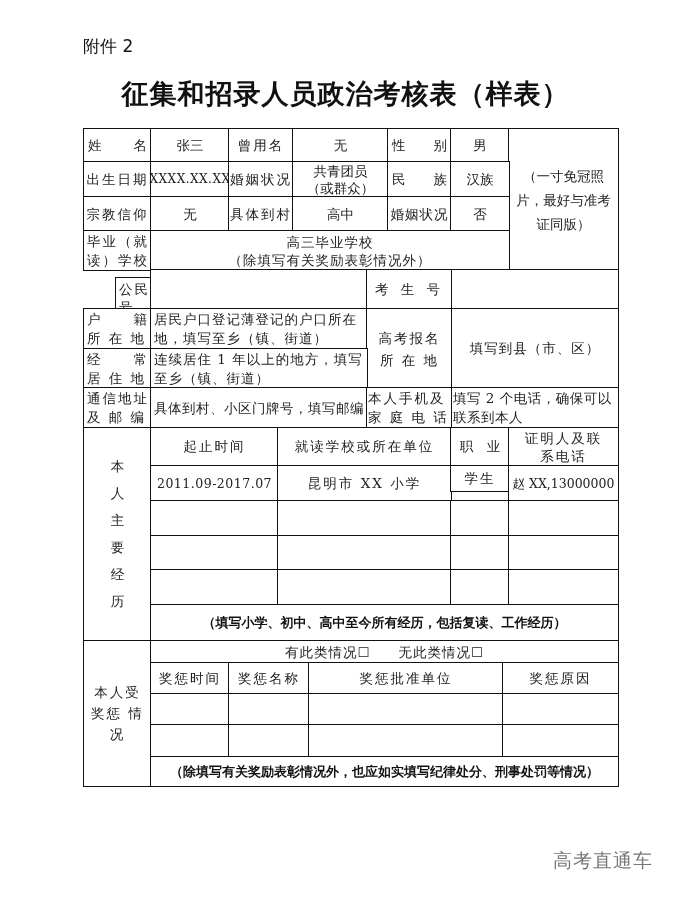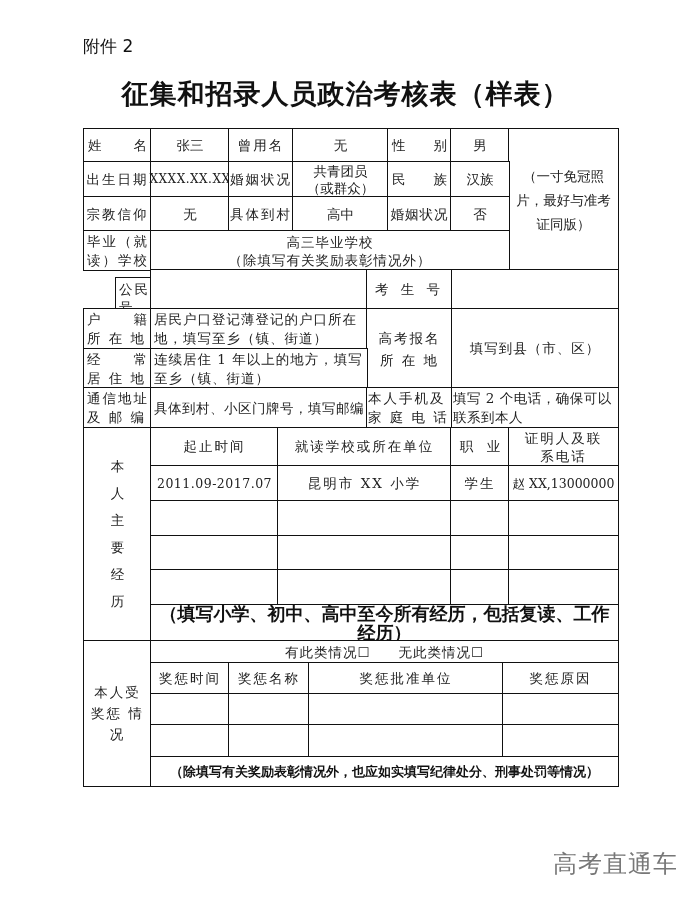--- a/index.html
+++ b/index.html
@@ -8,25 +8,25 @@
   .attachment { position: absolute; left: 83px; top: 35px; font-size: 17px;
                 font-family: "DejaVu Sans", "Liberation Sans", sans-serif; color: #111; }
   .title { position: absolute; left: 0; width: 691px; top: 76px; text-align: center;
            font-size: 27px; font-weight: bold; letter-spacing: 1px; color: #111; }
   .form { position: absolute; left: 83px; top: 128px; width: 536px; height: 659px; }
   .cell { position: absolute; box-sizing: border-box; border: 1.5px solid #111;
           display: flex; align-items: center; justify-content: center; text-align: center;
           font-size: 13.5px; line-height: 19px; color: #222; background: #fff; }
   .cell.left { justify-content: flex-start; text-align: left; padding-left: 3px; }
   .cell.justify { justify-content: space-between; padding: 0 4px; }
-  .cell.bold { font-weight: bold; font-family: "DejaVu Sans", "Liberation Sans", sans-serif; font-size: 18px; color: #111; }
+  .cell.bold { font-weight: bold; font-family: "DejaVu Sans", "Liberation Sans", sans-serif; font-size: 13px; color: #111; }
   .cell.vertical { flex-direction: column; letter-spacing: 0; line-height: 27px; }
   .mono { font-family: "DejaVu Serif", "Liberation Serif", serif; letter-spacing: 0.5px; }
   .lbl { letter-spacing: 2px; }
-  .watermark { position: absolute; left: 553px; top: 848px; font-size: 24px; color: #777;
+  .watermark { position: absolute; left: 553px; top: 848px; font-size: 19px; color: #777;
                font-family: "DejaVu Sans", "Liberation Sans", sans-serif; letter-spacing: 1px; }
   .pad { padding: 0 3px; }
 </style>
 </head>
 <body>
 
 <div class="attachment">附件 2</div>
 <div class="title">征集和招录人员政治考核表（样表）</div>
 
 <div class="form">
@@ -100,21 +100,21 @@
       <span>历</span>
   </div>
 
   <div class="cell lbl" style="left:67px;top:299px;width:129px;height:39px;">起止时间</div>
   <div class="cell lbl" style="left:194px;top:299px;width:175px;height:39px;">就读学校或所在单位</div>
   <div class="cell" style="left:367px;top:299px;width:60px;height:39px;">职　业</div>
   <div class="cell lbl" style="left:425px;top:299px;width:111px;height:39px;line-height:18px;padding:0 14px;">证明人及联系电话</div>
 
   <div class="cell mono" style="left:67px;top:337px;width:129px;height:36px;font-size:12.5px;">2011.09-2017.07</div>
   <div class="cell lbl" style="left:194px;top:337px;width:175px;height:36px;">昆明市 XX 小学</div>
-  <div class="cell lbl" style="left:367px;top:337px;width:60px;height:36px;">学生</div>
+  <div class="cell lbl" style="left:367px;top:337px;width:60px;height:27px;">学生</div>
   <div class="cell" style="left:425px;top:337px;width:111px;height:36px;font-size:12.5px;">赵 XX,13000000</div>
 
   <div class="cell" style="left:67px;top:372px;width:129px;height:36px;"></div>
   <div class="cell" style="left:194px;top:372px;width:175px;height:36px;"></div>
   <div class="cell" style="left:367px;top:372px;width:60px;height:36px;"></div>
   <div class="cell" style="left:425px;top:372px;width:111px;height:36px;"></div>
 
   <div class="cell" style="left:67px;top:407px;width:129px;height:36px;"></div>
   <div class="cell" style="left:194px;top:407px;width:175px;height:36px;"></div>
   <div class="cell" style="left:367px;top:407px;width:60px;height:36px;"></div>

